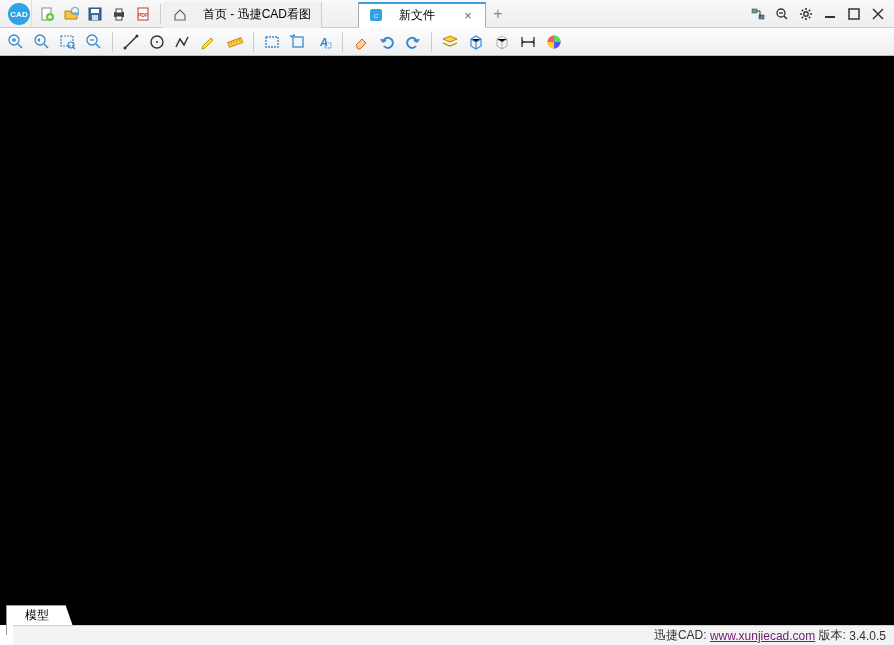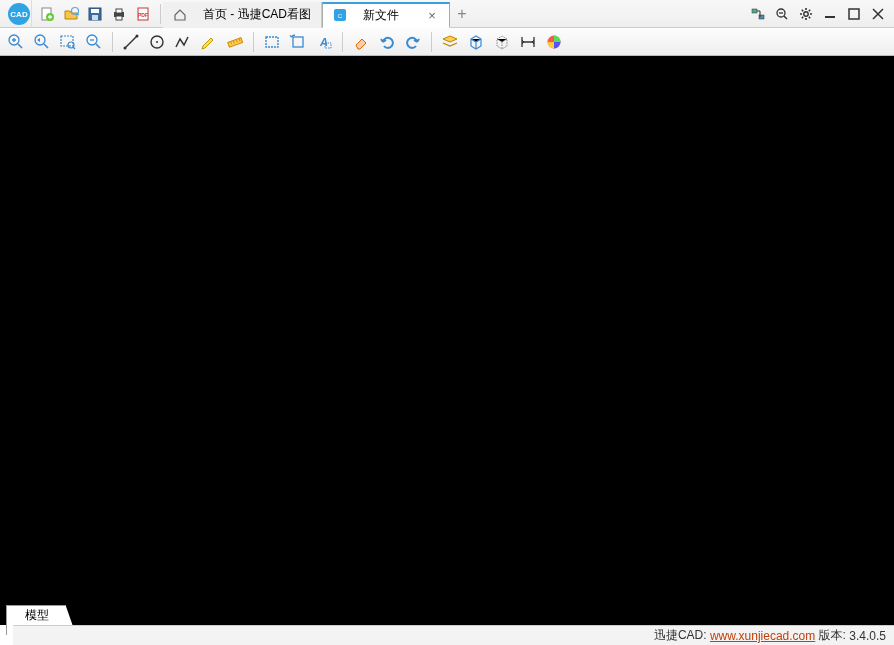--- a/index.html
+++ b/index.html
@@ -4,33 +4,33 @@
 <style>
 * { margin: 0; padding: 0; box-sizing: border-box; }
 body { width: 894px; height: 645px; font-family: "Microsoft YaHei", sans-serif; font-size: 12px; background: #fff; overflow: hidden; position: relative; }
 .titlebar { height: 28px; background: linear-gradient(#f8f8f8, #eeeeee); border-bottom: 1px solid #ccc; display: flex; align-items: center; }
 .app-logo { width: 32px; height: 28px; display: flex; align-items: center; justify-content: flex-end; border-right: 1px solid #ddd; }
 .qat { display: flex; align-items: center; gap: 6px; padding: 0 6px; }
 .qat-btn { width: 18px; height: 18px; display: flex; align-items: center; justify-content: center; }
 .sep-v { width: 1px; height: 20px; background: #ccc; margin: 0 2px; }
 .tabs { display: flex; align-items: center; flex: 1; height: 100%; }
 .tab { height: 26px; padding: 0 10px; display: flex; align-items: center; gap: 16px; border-right: 1px solid #ccc; margin-top: 2px; background: #f0f0f0; }
-.tab.active { background: #fff; border: 1px solid #aaa; border-bottom: 1px solid #fff; border-top: 2px solid #3aa0e0; }
+.tab.active { background: #fff; border: 1px solid #aaa; border-bottom: 1px solid #fff; border-top: 2px solid #3aa0e0; margin-left: 36px; }
 .tab-icon { width: 14px; height: 14px; display: inline-flex; align-items: center; justify-content: center; }
 .tab-close { width: 14px; height: 14px; display: inline-flex; align-items: center; justify-content: center; color: #666; margin-left: 10px; font-size: 13px; }
 .tab-add { width: 24px; text-align: center; color: #888; font-size: 16px; }
 .win-ctrls { display: flex; align-items: center; gap: 8px; padding: 0 8px; }
 .win-btn { width: 16px; height: 16px; display: flex; align-items: center; justify-content: center; color: #333; }
 .toolbar { height: 28px; background: linear-gradient(#fdfdfd, #eeeeee); border-bottom: 1px solid #bbb; display: flex; align-items: center; padding: 0 6px; gap: 6px; }
 .tool-btn { width: 20px; height: 20px; display: flex; align-items: center; justify-content: center; }
 .main-area { position: absolute; top: 56px; bottom: 20px; left: 0; right: 0; background: #000; }
 .bottom-tabs { position: absolute; bottom: 20px; left: 6px; height: 20px; transform: translateY(0); }
 .btab { display: inline-block; background: #fff; border: 1px solid #999; border-bottom: none; padding: 1px 18px 0 18px; height: 30px; font-size: 12px; position: relative; clip-path: polygon(0 0, 85% 0, 100% 100%, 0 100%); padding-right: 26px; }
 .statusbar { position: absolute; bottom: 0; left: 13px; right: 0; height: 20px; background: #f3f3f3; border-top: 1px solid #ccc; display: flex; align-items: center; justify-content: flex-end; padding: 0 8px; font-size: 12px; color: #333; }
-.statusbar a { color: #c2410c; text-decoration: underline; }
+.statusbar a { color: #701a75; text-decoration: underline; }
 svg { display: block; }
 </style>
 </head>
 <body>
 
 <div class="titlebar">
   <div class="app-logo">
     <svg width="24" height="24" viewBox="0 0 24 24">
         <circle cx="12" cy="12" r="11" fill="#2ea3e6"></circle>
         <text x="12" y="15" font-size="8" fill="#fff" text-anchor="middle" font-weight="bold">CAD</text>

